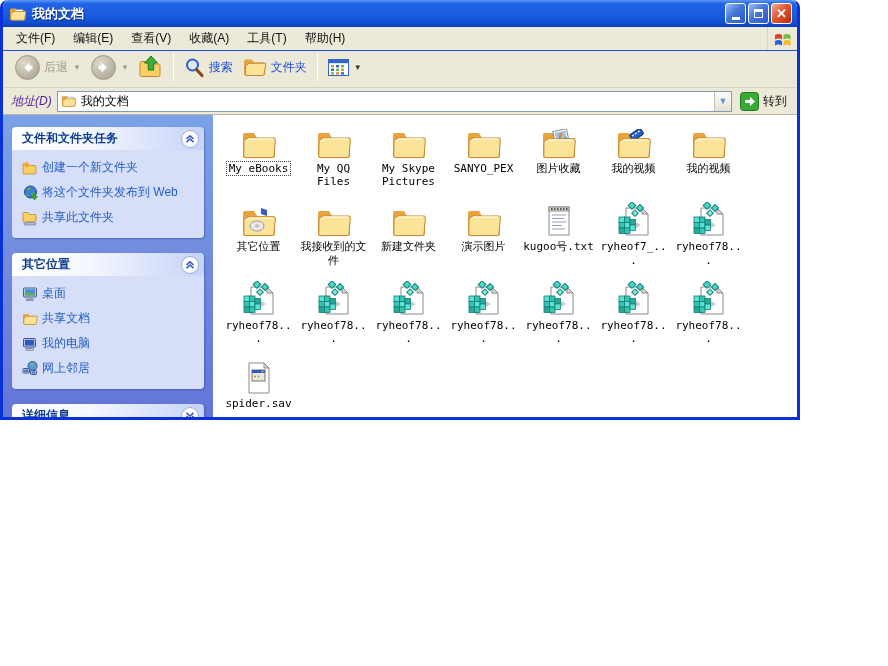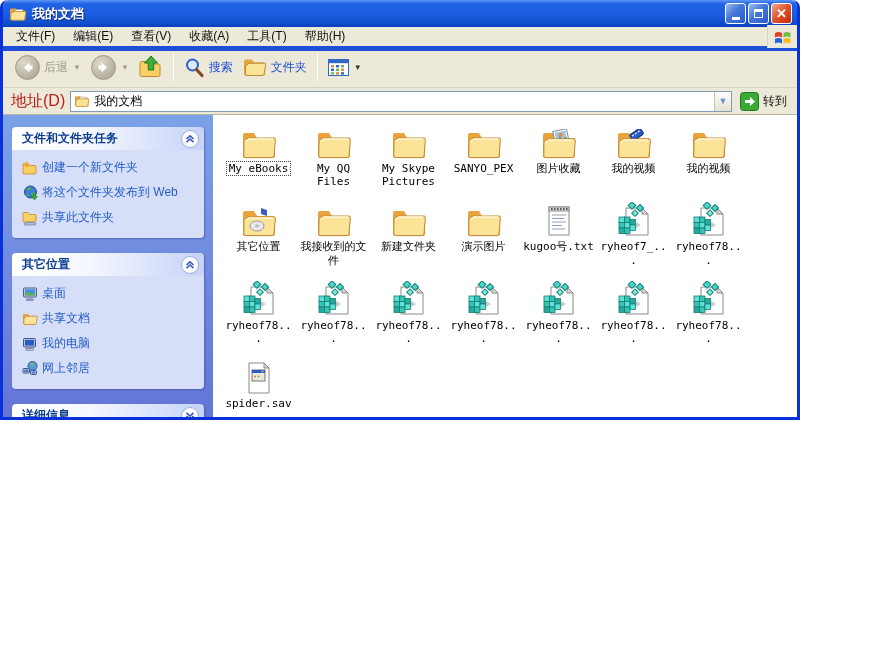--- a/index.html
+++ b/index.html
@@ -21,42 +21,42 @@
   .wbtn { width:21px; height:21px; border:1px solid #fff; border-radius:3px;
     display:flex; align-items:center; justify-content:center;
     background:linear-gradient(135deg,#9ebef5 0%,#4577d8 45%,#2a5ad0 100%); }
   .wbtn.close { background:linear-gradient(135deg,#f5a894 0%,#e3572e 45%,#c0270a 100%); }
   .glyph-min { width:8px; height:3px; background:#fff; align-self:flex-end; margin:0 0 3px 0; }
   .glyph-max { width:9px; height:9px; border:1px solid #fff; border-top:3px solid #fff; }
   .glyph-close { color:#fff; font-weight:bold; font-size:13px; line-height:1; }
 
   
   .menubar { height:24px; flex:0 0 24px; display:flex; align-items:center;
-    background:#ece9d8; border-bottom:5px solid #1d4ed8; padding-left:4px; }
+    background:#ece9d8; border-bottom:1px solid #1d4ed8; padding-left:4px; }
   .menu-item { font-size:12px; color:#111; padding:3px 9px; cursor:default; }
   .menu-spacer { flex:1; }
   .winlogo { width:30px; height:23px; display:flex; align-items:center; justify-content:center;
     border-left:1px solid #d8d4c4; background:#ece9d8; }
 
   
   .toolbar { height:37px; flex:0 0 37px; display:flex; align-items:center; gap:2px;
     background:#ece9d8; border-bottom:1px solid #d8d4c4; padding:0 4px 4px 8px; }
   .tbtn { display:flex; align-items:center; gap:4px; padding:3px 4px; border-radius:3px; cursor:default; }
   .tbtn .tlabel { font-size:12px; color:#1d4ed8; }
   .tbtn.disabled .tlabel { color:#9e9a87; }
   .navcircle { width:25px; height:25px; border-radius:50%;
     background:radial-gradient(circle at 35% 30%,#ded9cc,#b8b2a2 65%,#a29d8d); border:1px solid #a09a8a;
     display:flex; align-items:center; justify-content:center; }
   .caret { font-size:8px; color:#9e9a87; margin-left:1px; }
   .tsep { width:1px; height:28px; background:#cfcaba; border-right:1px solid #fff; margin:0 4px; }
 
   
   .addressbar { height:27px; flex:0 0 27px; display:flex; align-items:center; gap:5px;
     background:#ece9d8; border-bottom:1px solid #b9b5a5; padding:2px 4px 2px 8px; }
-  .addr-label { font-size:16px; color:#b91c1c; white-space:nowrap; }
+  .addr-label { font-size:12px; color:#4c1d95; white-space:nowrap;font-style:italic; }
   .addr-input { flex:1; height:21px; background:#fff; border:1px solid #7f9db9;
     display:flex; align-items:center; padding-left:3px; gap:4px; font-size:12px; }
   .addr-value { flex:1; color:#000; }
   .addr-drop { width:17px; height:19px; display:flex; align-items:center; justify-content:center;
     background:linear-gradient(180deg,#fdfdfb,#e6e2d2); border-left:1px solid #c9c4b2; color:#6a8fce; font-size:9px; }
   .go-btn { display:flex; align-items:center; gap:4px; padding:1px 6px 1px 3px; cursor:default; }
   .go-label { font-size:12px; color:#111; }
 
   
   .content { flex:1; display:flex; min-height:0; }

